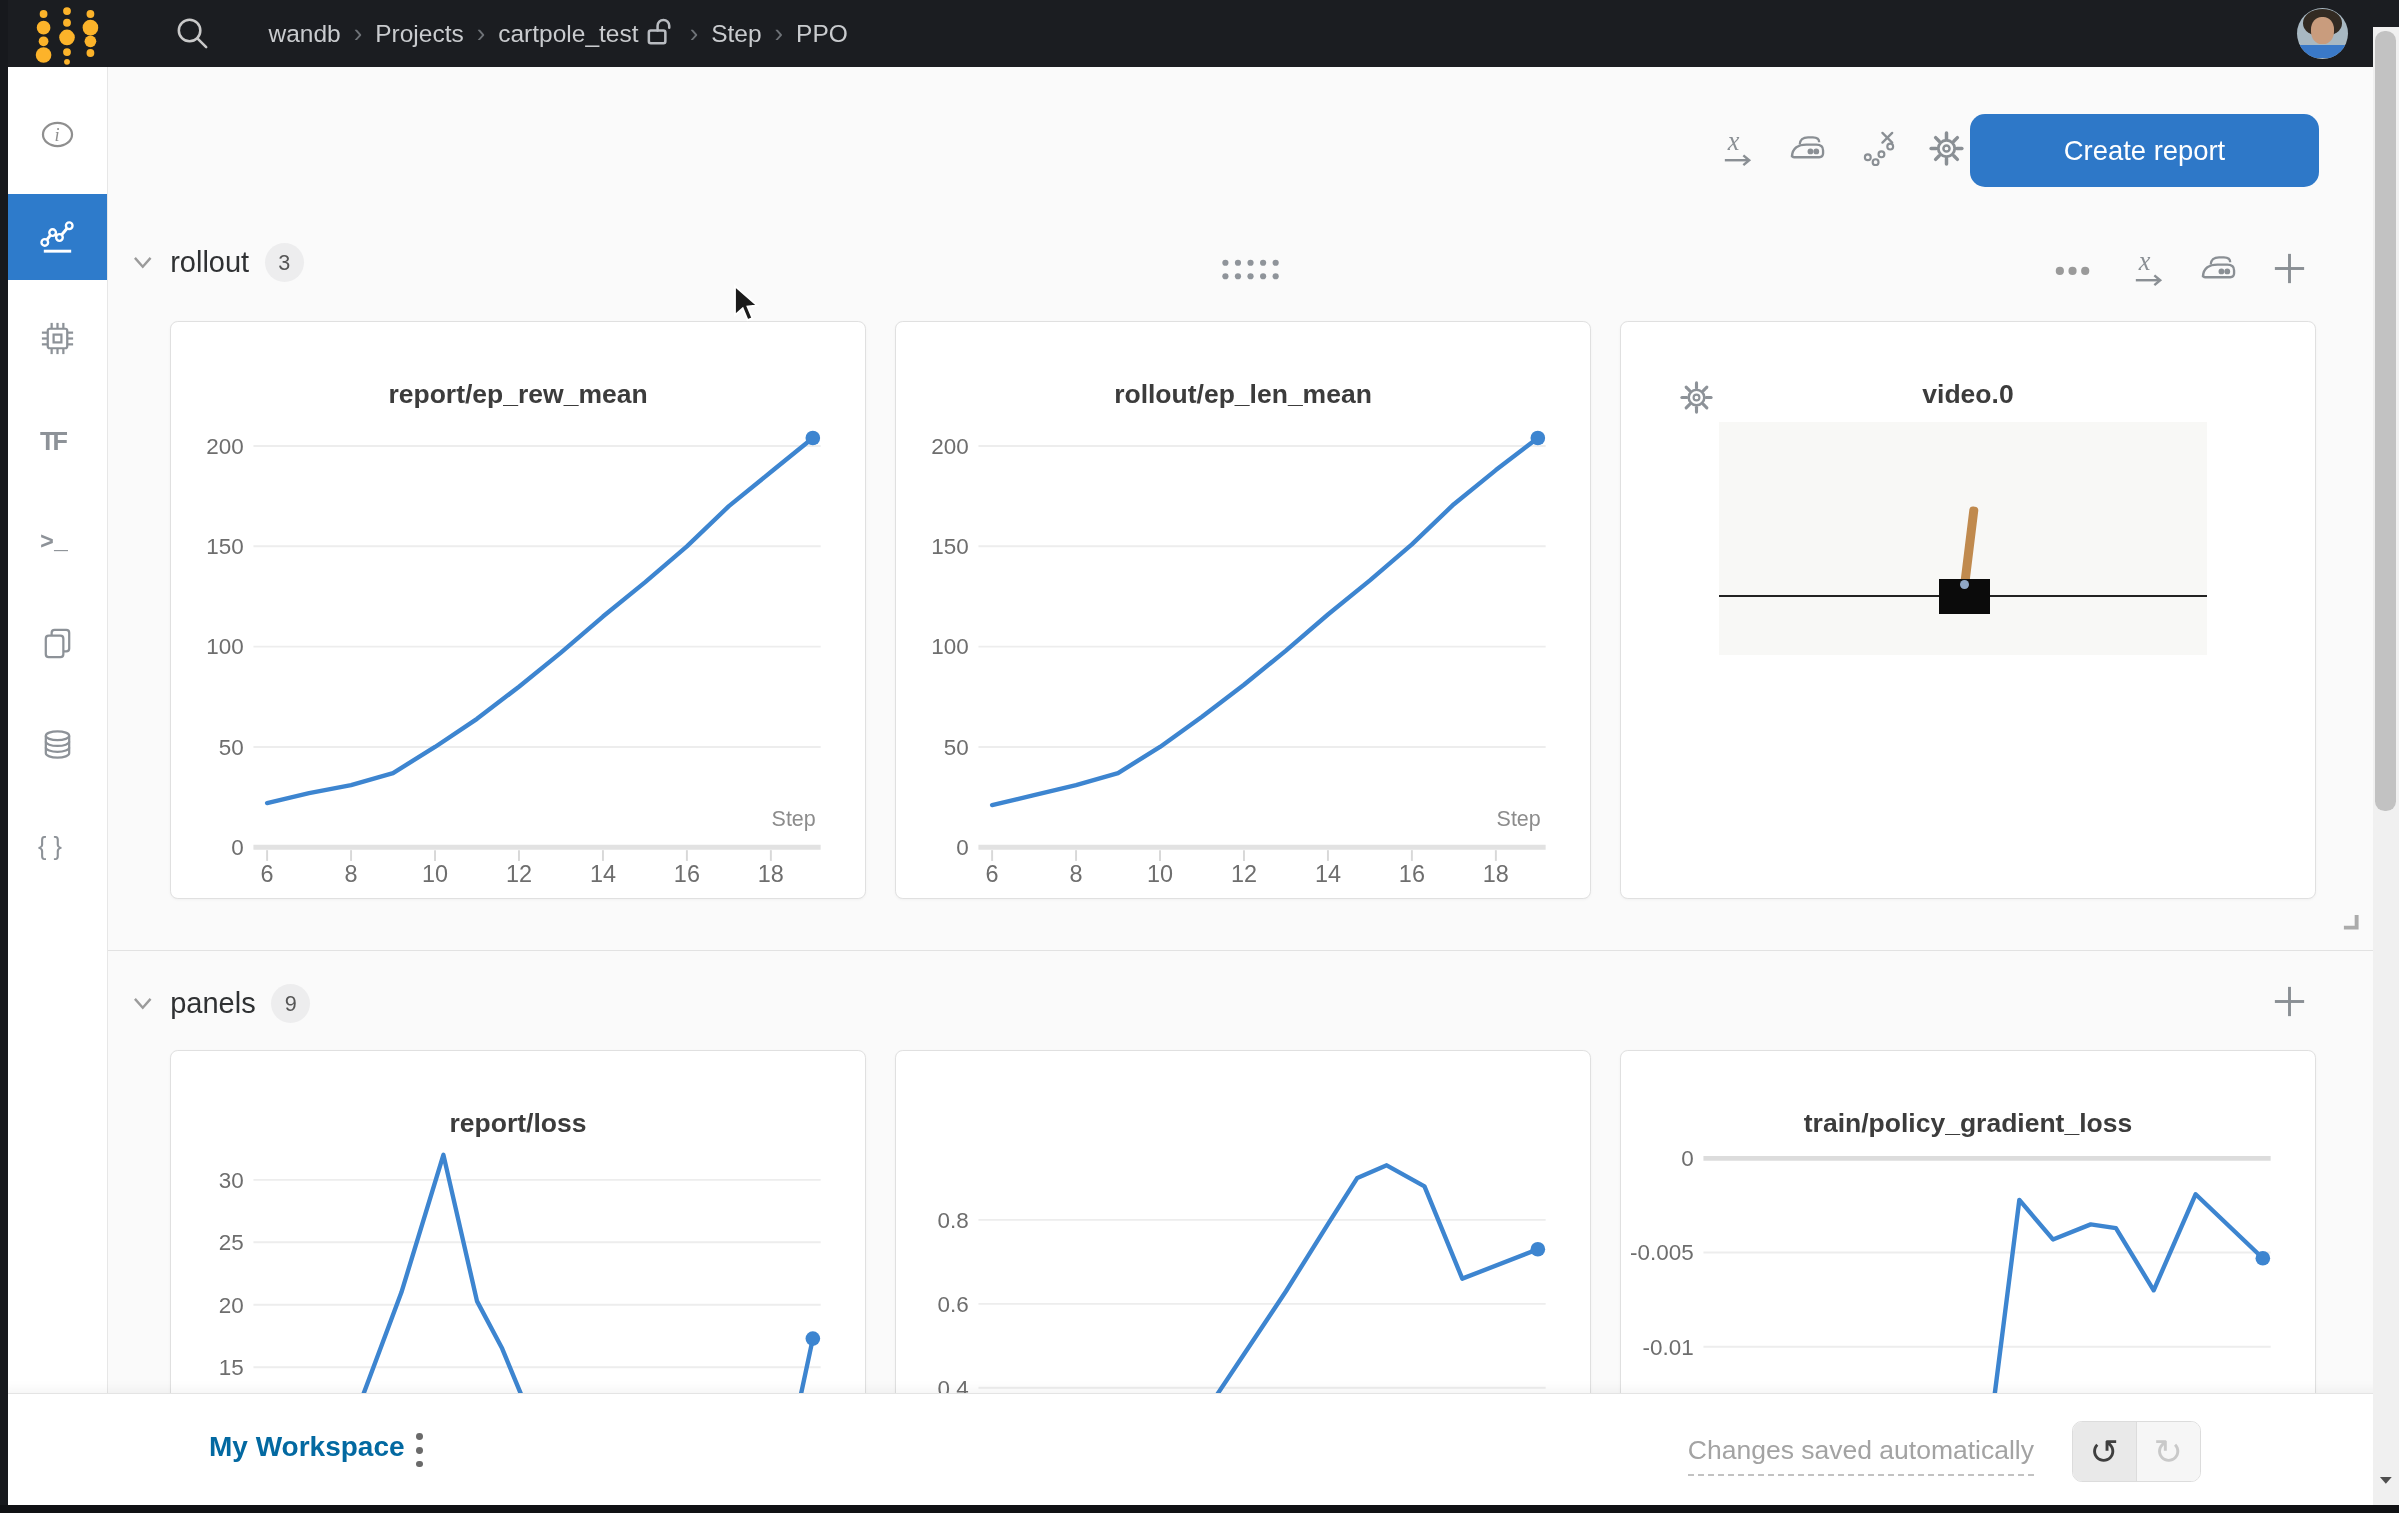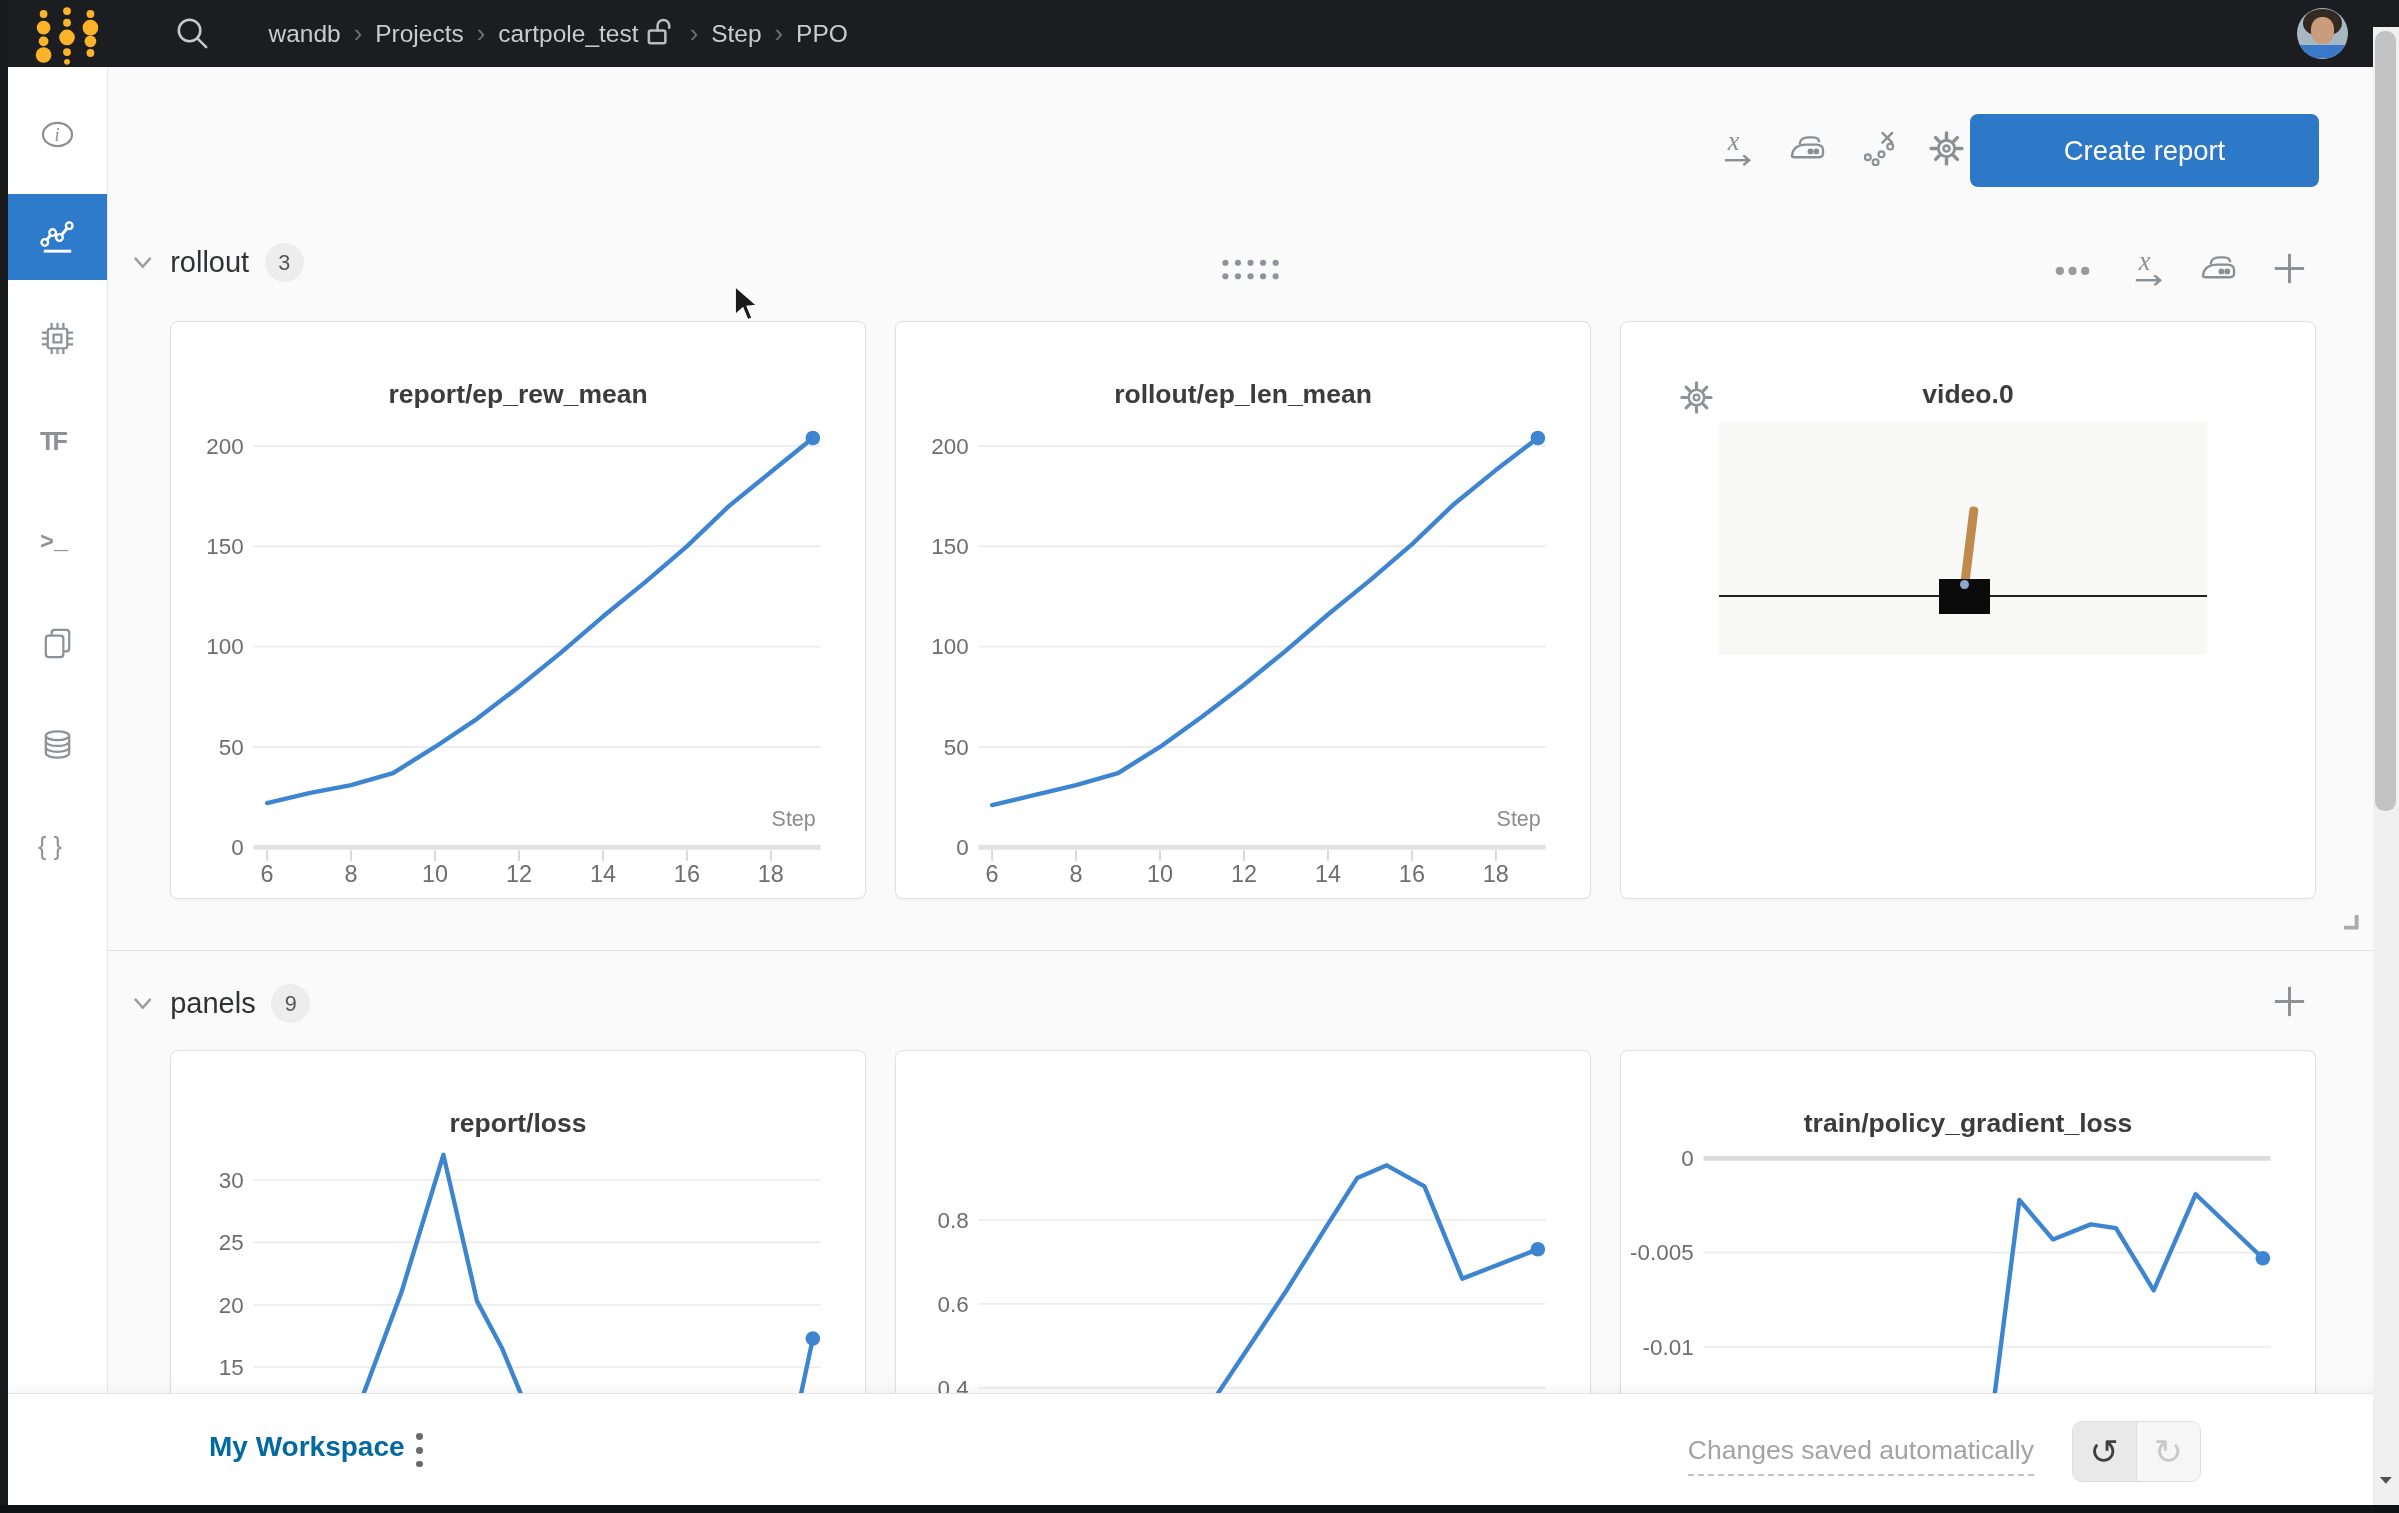--- a/index.html
+++ b/index.html
@@ -18,21 +18,21 @@
   .av-shirt{position:absolute;left:0;top:37px;width:51px;height:13.7px;background:#3a79c8}
   
   .sidebar{position:absolute;left:7.8px;top:67px;width:100px;height:1447px;background:#fff;border-right:1px solid #e7e7e7;z-index:3}
   .side-item{position:absolute;left:0;width:99px;height:86px;display:flex;align-items:center;justify-content:center}
   .side-item.active{background:#2e7bcb}
   
   .search-box{position:absolute;left:172px;top:112px;width:1519px;height:74px;background:#fff;border:1px solid #e1e1e1;border-radius:7.8px;display:flex;align-items:center;padding-left:21.6px;gap:15.7px}
   .search-box input{border:none;outline:none;font-size:27.4px;color:#333;flex:1;background:transparent;font-family:"Liberation Sans",sans-serif}
   .search-box input::placeholder{color:#a6a6a6}
   .tool-icon{position:absolute;display:flex;align-items:center;justify-content:center}
-  .create-btn{position:absolute;left:1970px;top:114px;width:349px;height:73px;background:#2e78c8;border:none;border-radius:8px;color:#fff;font-size:27.4px;display:flex;align-items:center;justify-content:center;cursor:pointer;font-family:"Liberation Sans",sans-serif}
+  .create-btn{position:absolute;left:1970px;top:114px;width:349px;height:73px;background:#2e78c8;border:none;border-radius:15px;color:#fff;font-size:27.4px;display:flex;align-items:center;justify-content:center;cursor:pointer;font-family:"Liberation Sans",sans-serif}
   
   .sec-header{position:absolute;display:flex;align-items:center;gap:15.7px}
   .sec-label{font-size:29px;color:#2f3133}
   .badge{width:39px;height:39px;border-radius:50%;background:#ededee;color:#565656;font-size:21.6px;display:flex;align-items:center;justify-content:center}
   .divider{position:absolute;left:108px;top:950px;width:2265px;height:1px;background:#e2e2e2}
   
   .panel{position:absolute;width:696px;background:#fff;border:1px solid #e0e0e0;border-radius:7.8px;box-shadow:0 1px 2.9px rgba(0,0,0,.04)}
   .row1{top:321px;height:578px}
   .row2{top:1050px;height:588px}
   .c1{left:170px}.c2{left:895px}.c3{left:1620px}

